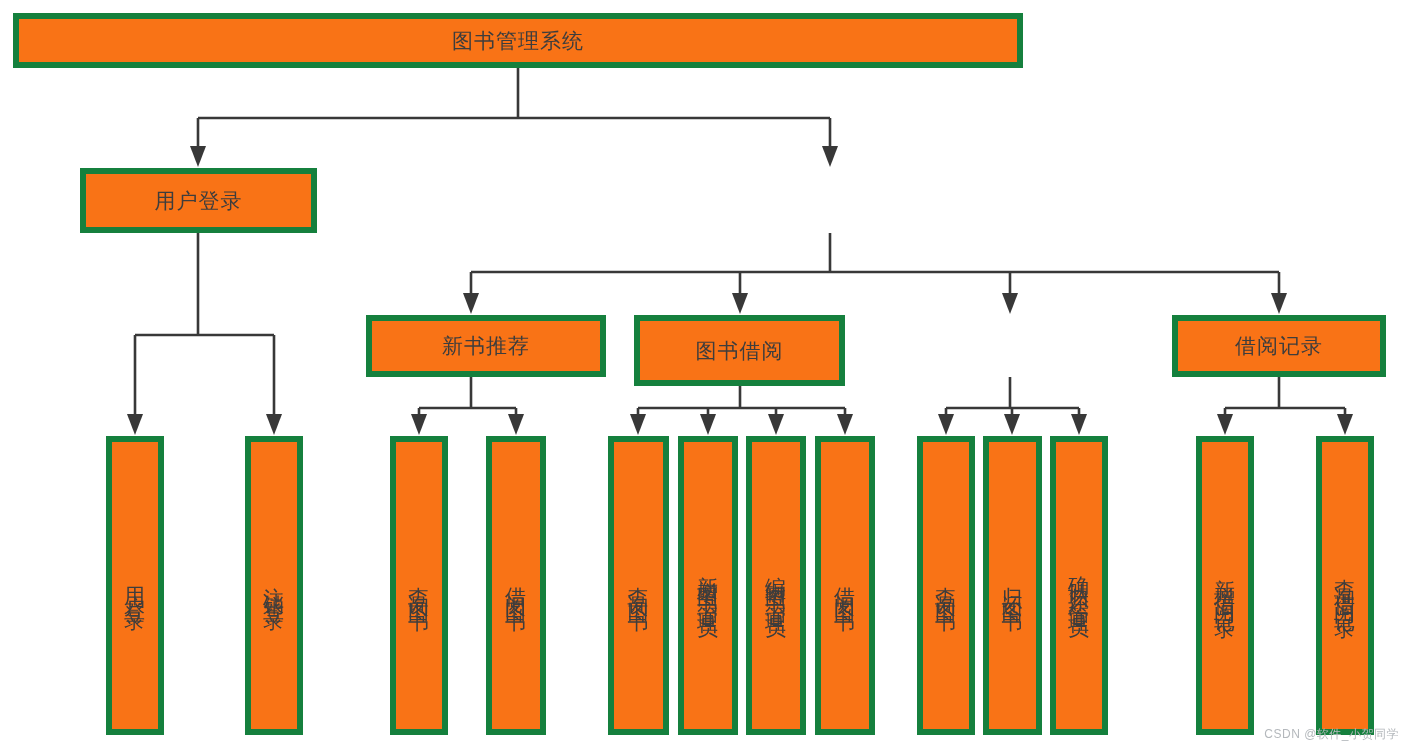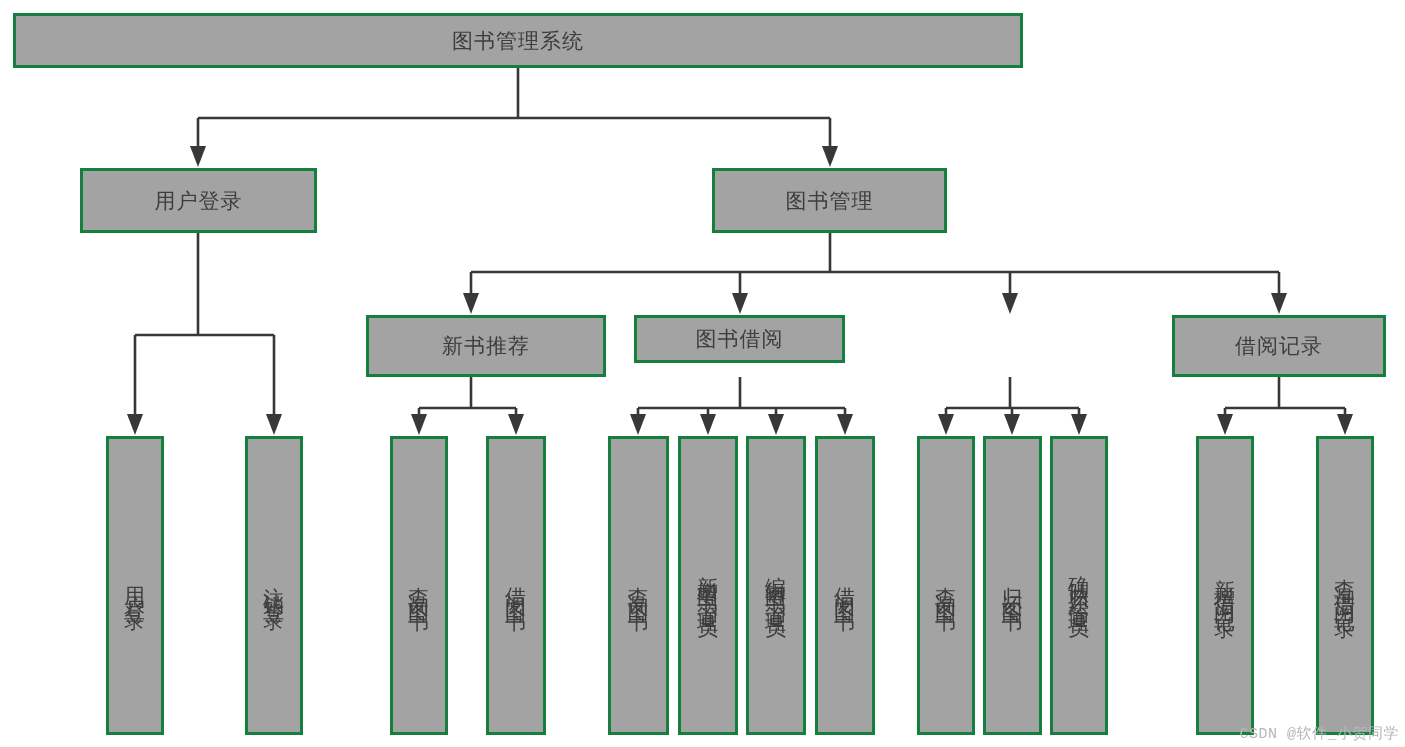--- a/index.html
+++ b/index.html
@@ -12,22 +12,22 @@
     overflow: hidden;
   }
   svg.connectors {
     position: absolute;
     left: 0; top: 0;
     width: 1405px; height: 747px;
   }
   .box {
     position: absolute;
     box-sizing: border-box;
-    background: #a3a3a3;
-    border: 3px solid #15803d;
+    background: #f97316;
+    border: 6px solid #15803d;
     display: flex;
     align-items: center;
     justify-content: center;
     color: #3d3d3d;
   }
   .hlabel {
     font-size: 21px;
     letter-spacing: 1px;
     white-space: nowrap;
   }
@@ -35,26 +35,25 @@
     writing-mode: vertical-rl;
     font-size: 21px;
     letter-spacing: 8px;
     line-height: 1;
     white-space: nowrap;
   }
   .watermark {
     position: absolute;
     right: 6px;
     bottom: 4px;
-    font-size: 15px;
+    font-size: 12px;
     letter-spacing: 0.5px;
     color: #b4b8bc;
     white-space: nowrap;
     z-index: 5;
-    font-family: Liberation Mono, monospace;
   }
 </style>
 </head>
 <body>
 
 <div class="canvas">
 
   <svg class="connectors" viewBox="0 0 1405 747">
 
     <g stroke="#383838" stroke-width="2.6" fill="none">
@@ -145,28 +144,25 @@
     </g>
   </svg>
 
   <div class="box" style="left:13px; top:13px; width:1010px; height:55px;">
     <span class="hlabel">图书管理系统</span>
   </div>
 
   <div class="box" style="left:80px; top:168px; width:237px; height:65px;">
     <span class="hlabel">用户登录</span>
   </div>
-  <div class="box" style="left:712px; top:168px; width:235px; height:65px;">
-    <span class="hlabel">图书管理</span>
-  </div>
 
   <div class="box" style="left:366px; top:315px; width:240px; height:62px;">
     <span class="hlabel">新书推荐</span>
   </div>
-  <div class="box" style="left:634px; top:315px; width:211px; height:48px;">
+  <div class="box" style="left:634px; top:315px; width:211px; height:71px;">
     <span class="hlabel">图书借阅</span>
   </div>
   <div class="box" style="left:1172px; top:315px; width:214px; height:62px;">
     <span class="hlabel">借阅记录</span>
   </div>
 
   <div class="box" style="left:106px; top:436px; width:58px; height:299px;">
     <span class="vlabel">用户登录</span>
   </div>
   <div class="box" style="left:245px; top:436px; width:58px; height:299px;">

